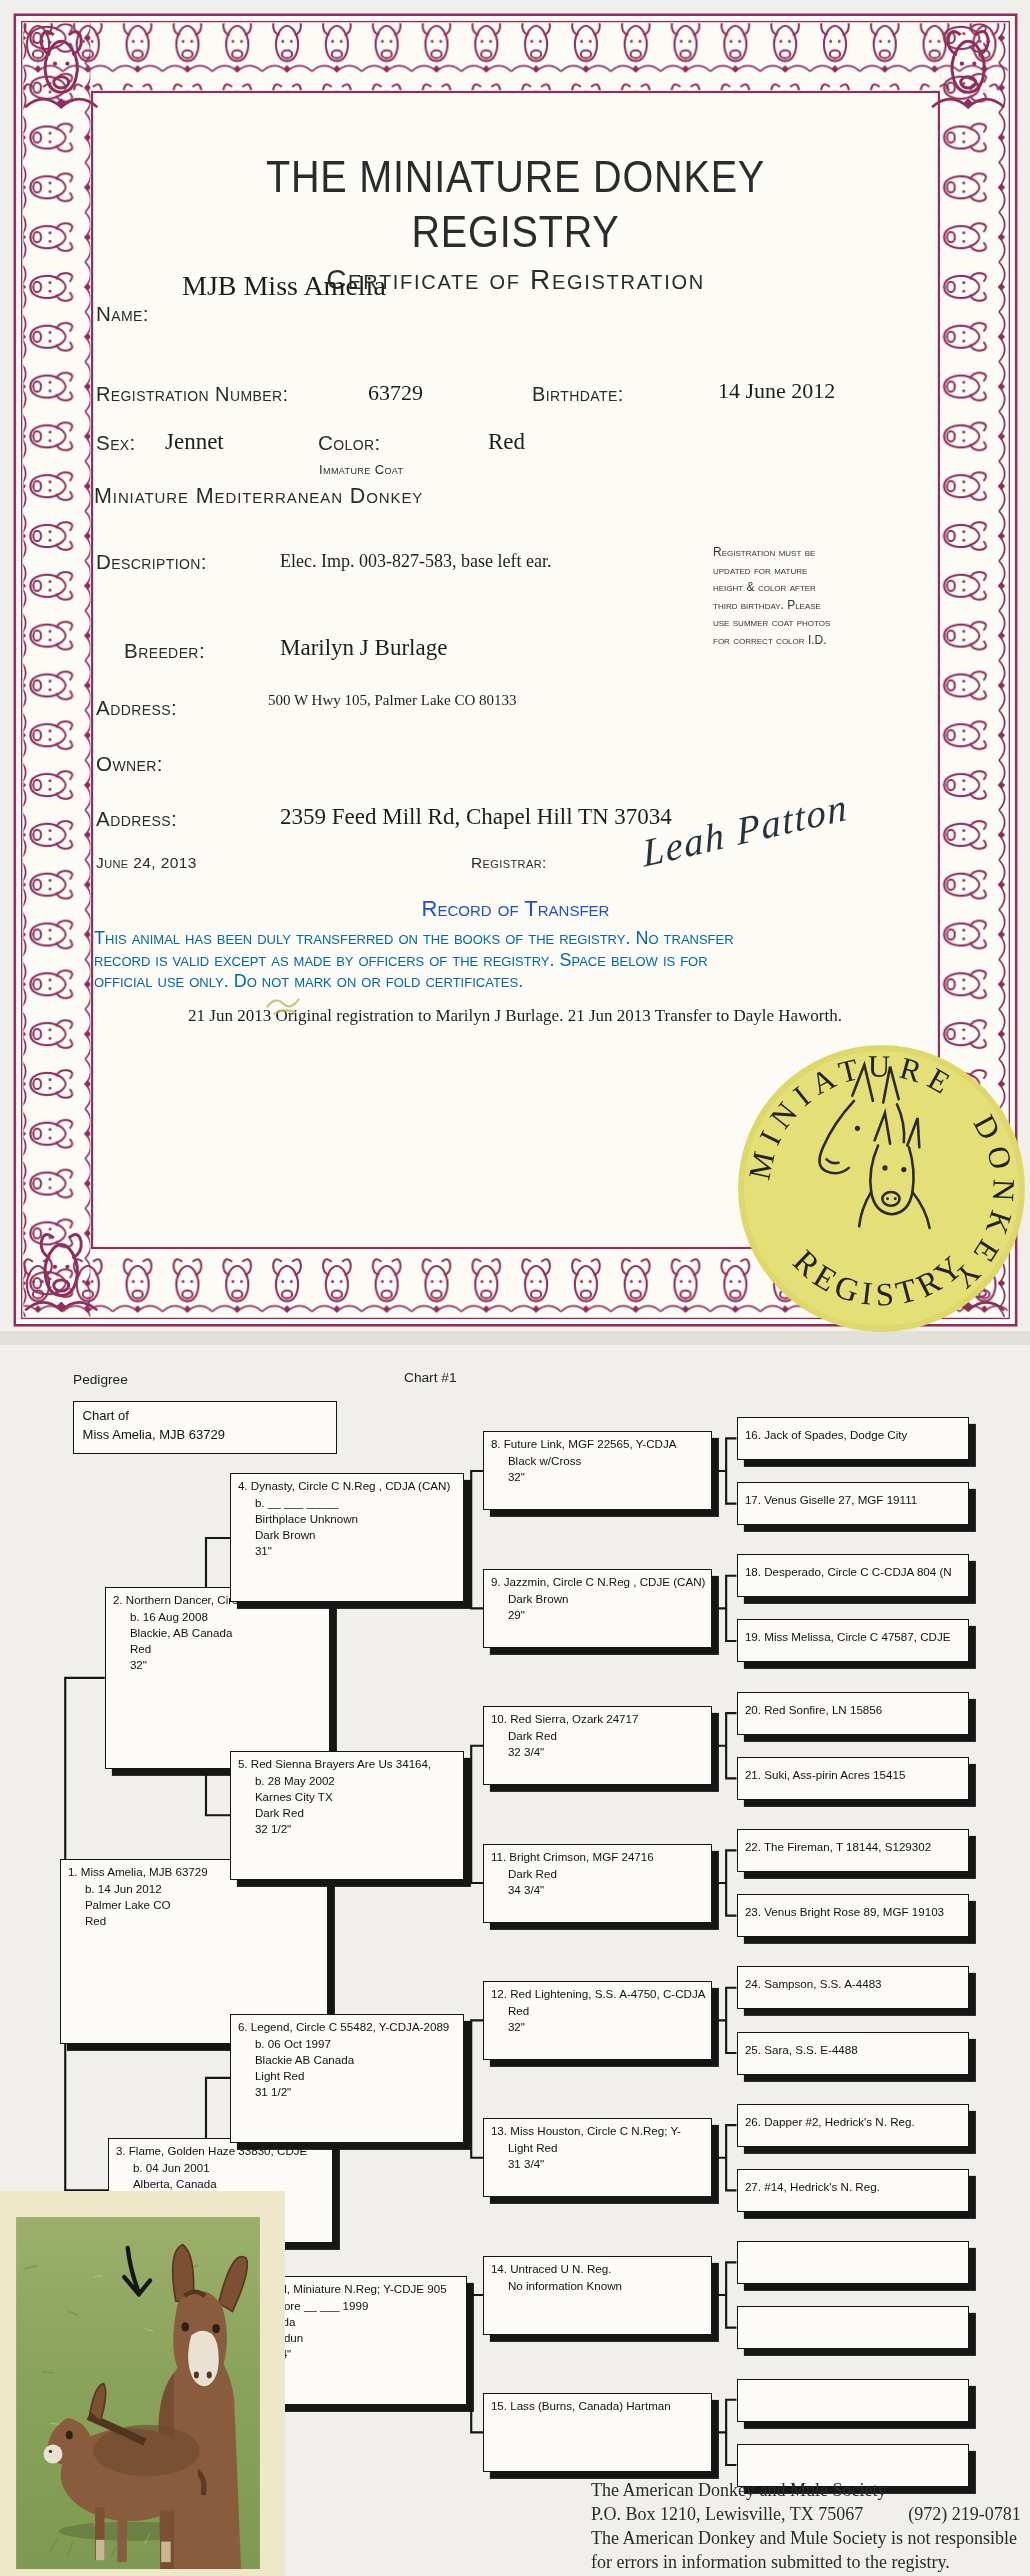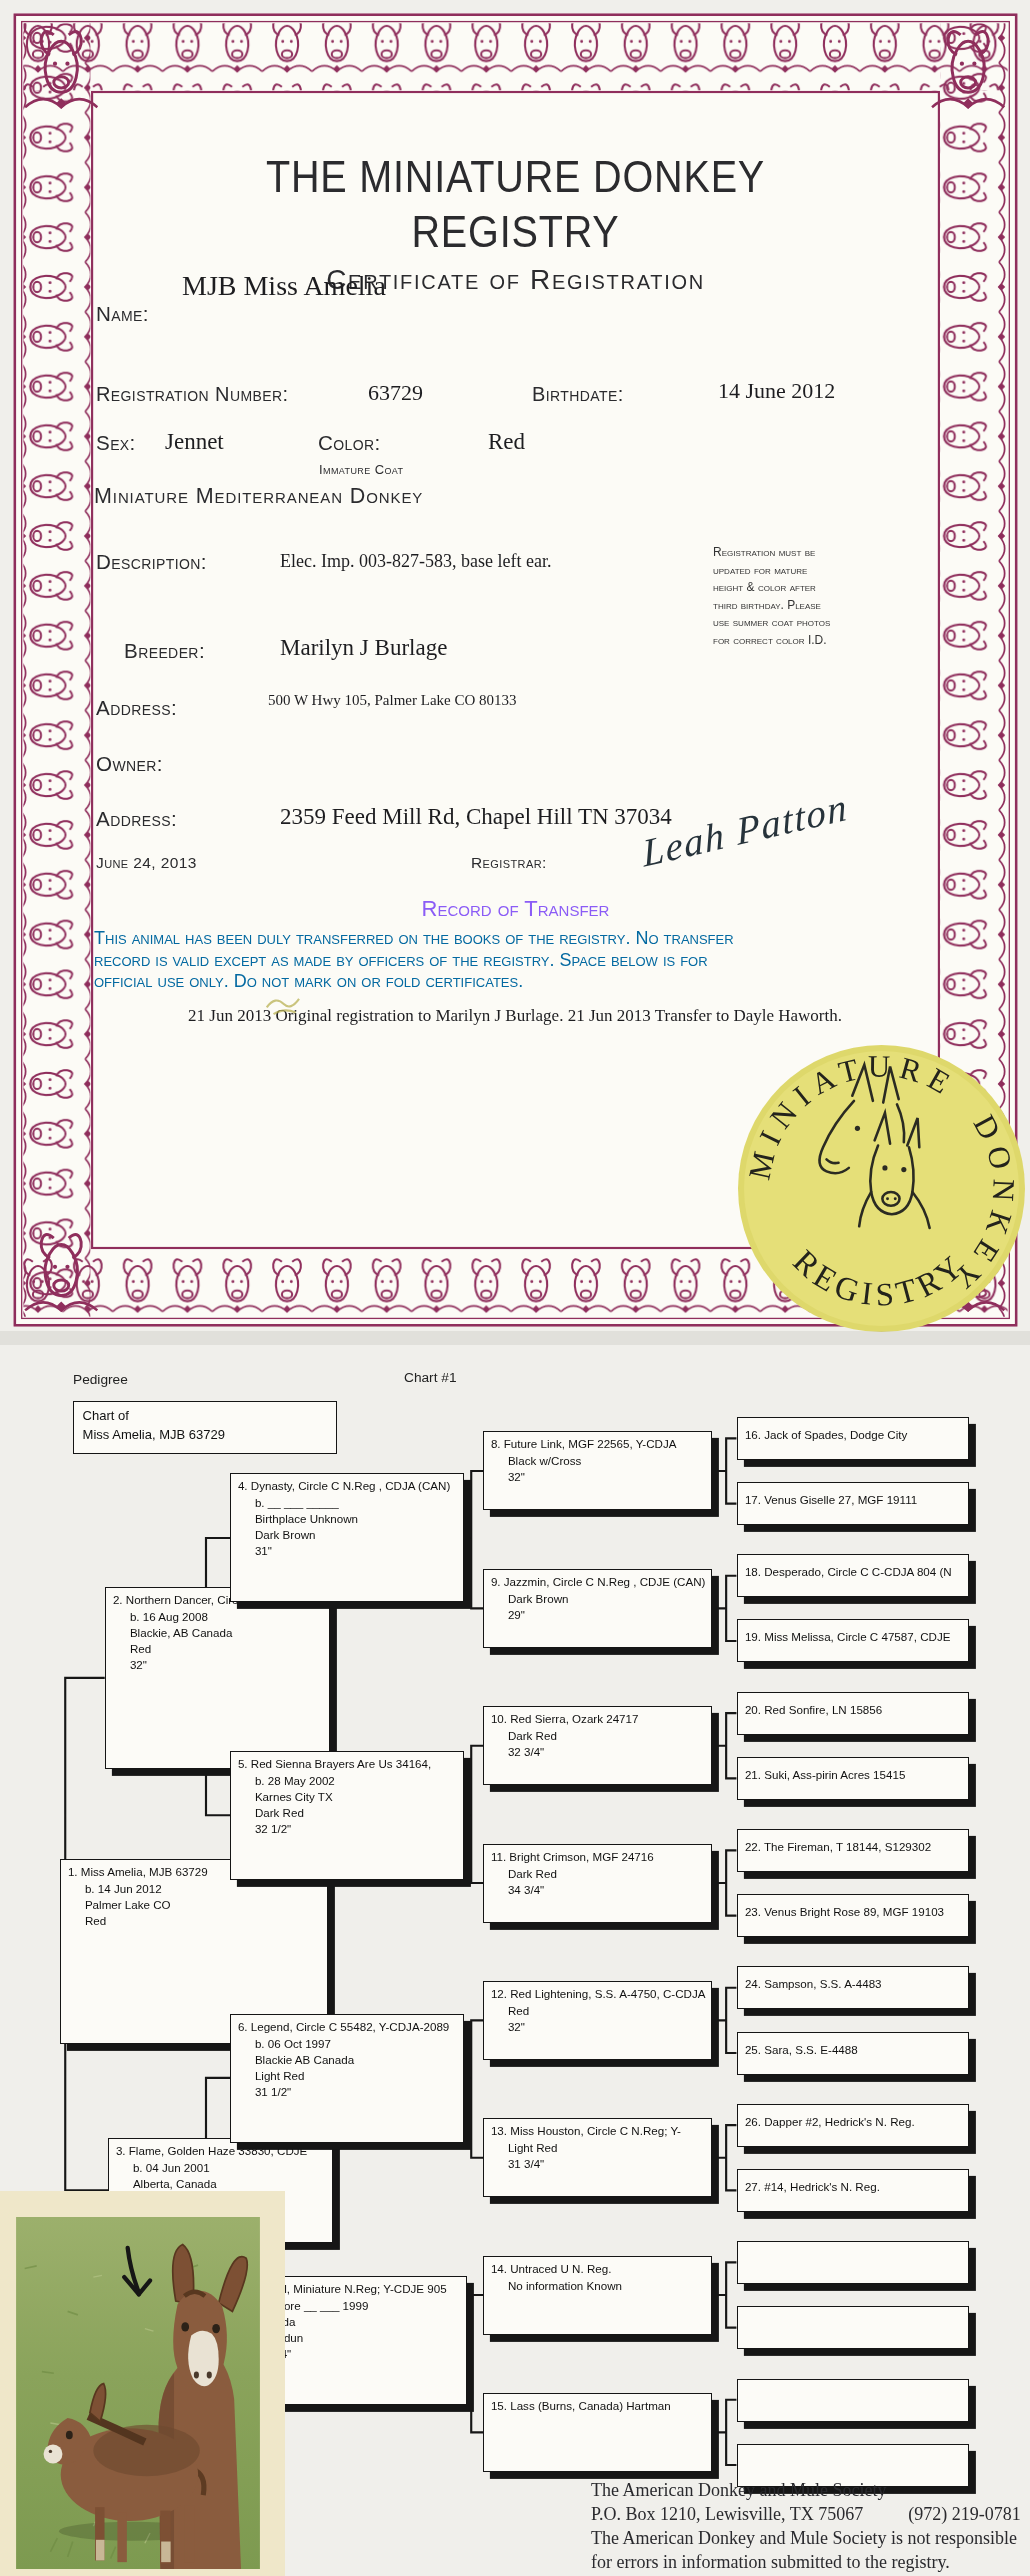--- a/index.html
+++ b/index.html
@@ -108,21 +108,21 @@
   <div class="abs lbl" style="left:96px;top:696px;font-size:20.6px;">Address:</div>
   <div class="abs serifv" style="left:268px;top:692px;font-size:15px;">500 W Hwy 105, Palmer Lake CO 80133</div>
   <div class="abs lbl" style="left:96px;top:752px;font-size:20.6px;">Owner:</div>
   <div class="abs lbl" style="left:96px;top:807px;font-size:20.6px;">Address:</div>
   <div class="abs serifv" style="left:280px;top:804px;font-size:23px;">2359 Feed Mill Rd, Chapel Hill TN 37034</div>
 
   <div class="abs lbl" style="left:96px;top:854px;font-size:15.5px;">June 24, 2013</div>
   <div class="abs lbl" style="left:471px;top:854px;font-size:15.5px;">Registrar:</div>
   <div class="abs sig" style="left:640px;top:807px;">Leah Patton</div>
 
-  <div class="abs sc ctr" style="left:129px;top:896px;width:773px;font-size:22px;color:#8b5cf6;">Record of Transfer</div>
+  <div class="abs sc ctr" style="left:129px;top:896px;width:773px;font-size:22px;color:#1d4ed8;">Record of Transfer</div>
   <div class="abs para" style="left:94px;top:927px;">This animal has been duly transferred on the books of the registry.  No transfer</div>
   <div class="abs para" style="left:94px;top:949px;">record is valid except as made by officers of the registry.  Space below is for</div>
   <div class="abs para" style="left:94px;top:970px;">official use only. Do not mark on or fold certificates.</div>
   <div class="abs serifv ctr" style="left:120px;top:1006px;width:790px;font-size:17px;">21 Jun 2013 Original registration to Marilyn J Burlage.  21 Jun 2013 Transfer to Dayle Haworth.</div>
 
   <svg class="abs" style="left:258px;top:987px;" width="60" height="34" viewBox="0 0 70 40">
     <path d="M10 24 q10 -14 20 -4 q8 8 18 -6 M18 32 q12 -8 26 -2" stroke="#b5ad4a" stroke-width="2.5" fill="none" opacity=".7"></path>
   </svg>
 
   <svg class="abs" style="left:732px;top:1039px;" width="299" height="299" viewBox="0 0 348 348">

